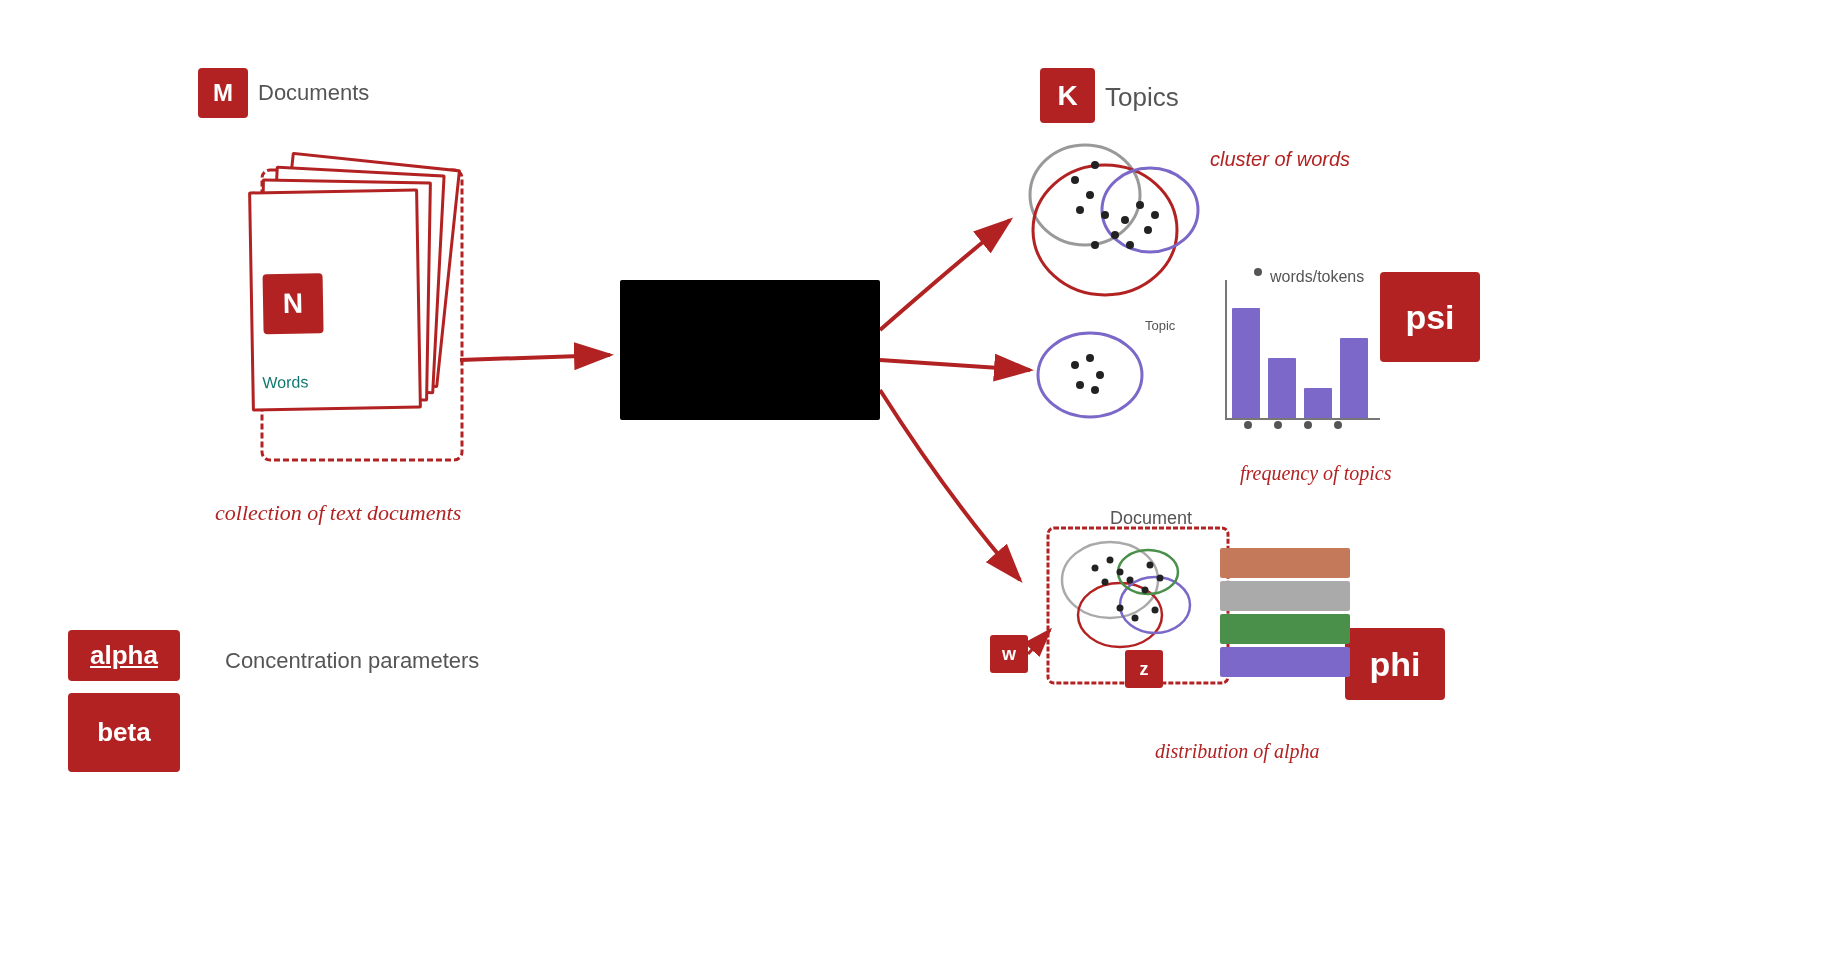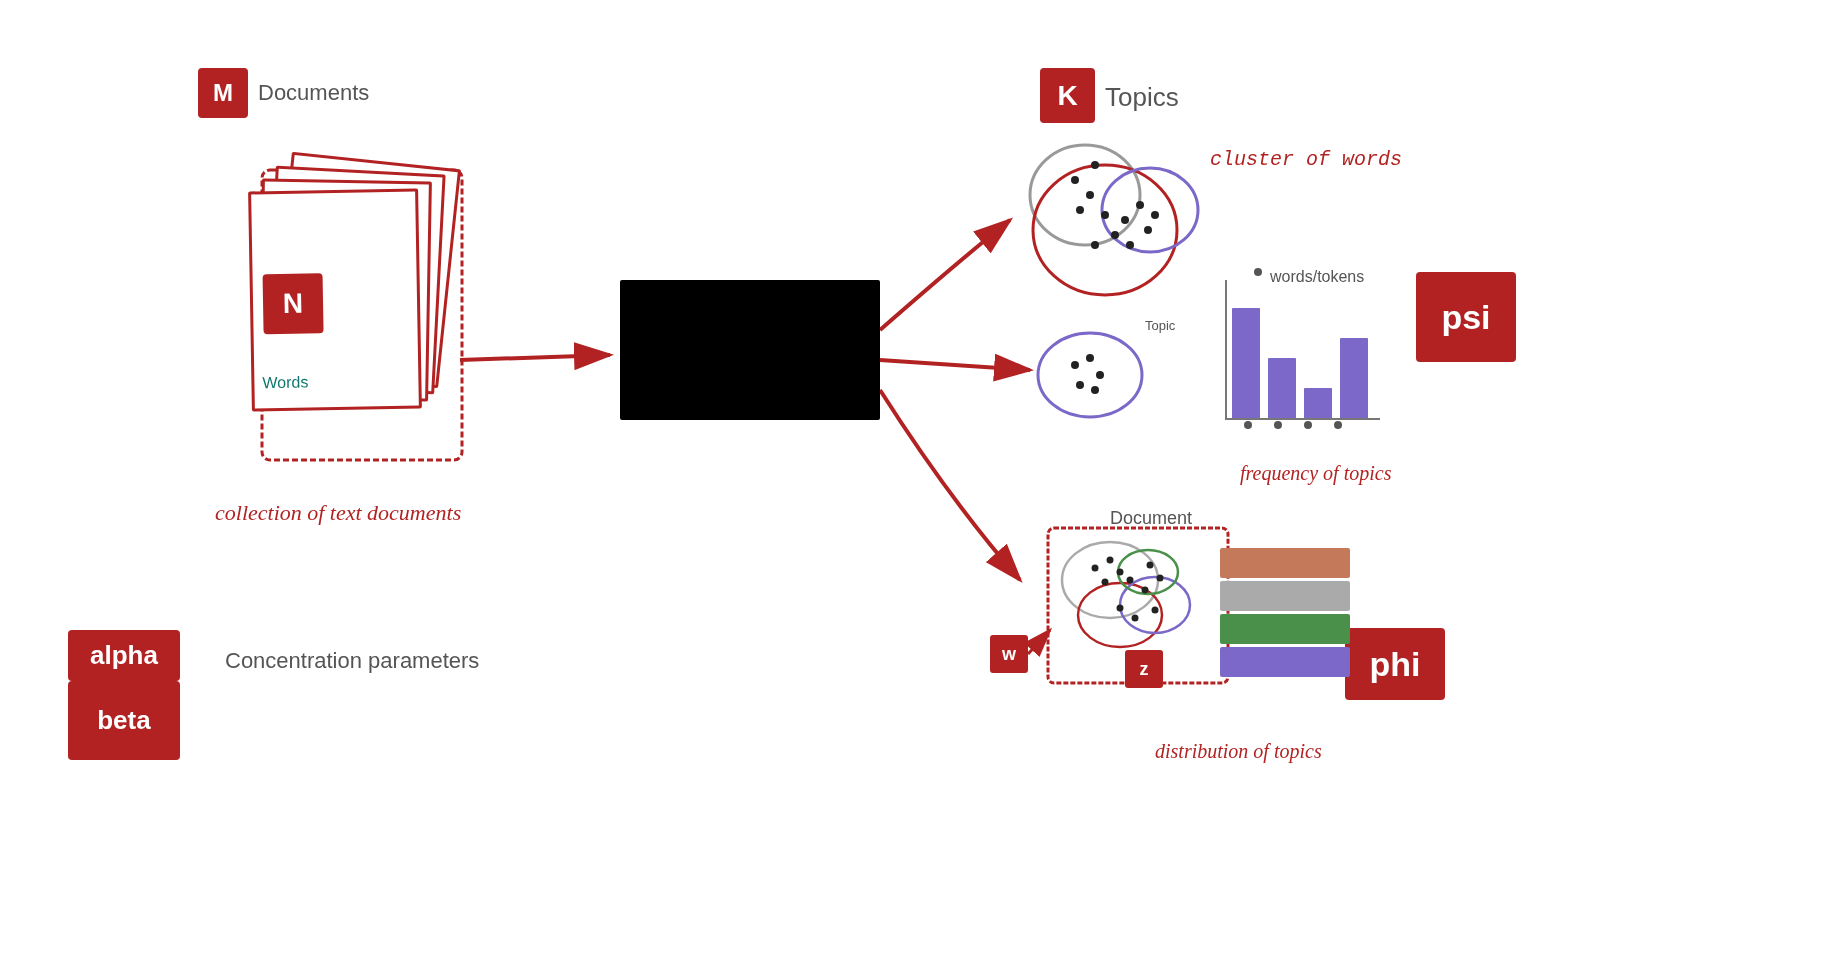--- a/index.html
+++ b/index.html
@@ -106,23 +106,24 @@
       top: 630px;
     }
 
     .alpha-badge {
       background: #b22222;
       color: white;
       font-size: 26px;
       font-weight: bold;
       padding: 10px 22px;
       border-radius: 4px;
-      margin-bottom: 0;
+      margin-bottom: 12px;
       display: block;
       text-align: center;
+      text-decoration: underline;
     }
 
     .beta-badge {
       background: #b22222;
       color: white;
       font-size: 26px;
       font-weight: bold;
       padding: 24px 22px;
       border-radius: 4px;
       display: block;
@@ -175,21 +176,21 @@
     }
 
     
     .cluster-label {
       position: absolute;
       left: 1210px;
       top: 148px;
       font-size: 20px;
       color: #b22222;
       font-style: italic;
-      font-family: Liberation Mono, monospace;
+      font-family: Liberation Sans, sans-serif;
     }
 
     
     .words-tokens-label {
       position: absolute;
       left: 1270px;
       top: 268px;
       font-size: 16px;
       color: #555;
       display: flex;
@@ -223,21 +224,20 @@
       width: 100px;
       height: 90px;
       background: #b22222;
       color: white;
       font-size: 34px;
       font-weight: bold;
       display: flex;
       align-items: center;
       justify-content: center;
       border-radius: 4px;
-      margin-left: 36px;
     }
 
     
     .phi-badge {
       position: absolute;
       left: 1345px;
       top: 628px;
       width: 100px;
       height: 72px;
       background: #b22222;
@@ -514,21 +514,21 @@
 </div>
 
 <div class="stacked-bars">
   <div class="stacked-bar" style="background:#c47a5a;"></div>
   <div class="stacked-bar" style="background:#aaaaaa;"></div>
   <div class="stacked-bar" style="background:#4a8f4a;"></div>
   <div class="stacked-bar" style="background:#7b68c8;"></div>
 </div>
 
 <div class="dist-label">
-  <span>distribution of topics</span>
+  <span>distribution of alpha</span>
 </div>
 
 <div class="w-badge">
   <span>w</span>
 </div>
 
 <div class="z-badge">
   <span>z</span>
 </div>
 

